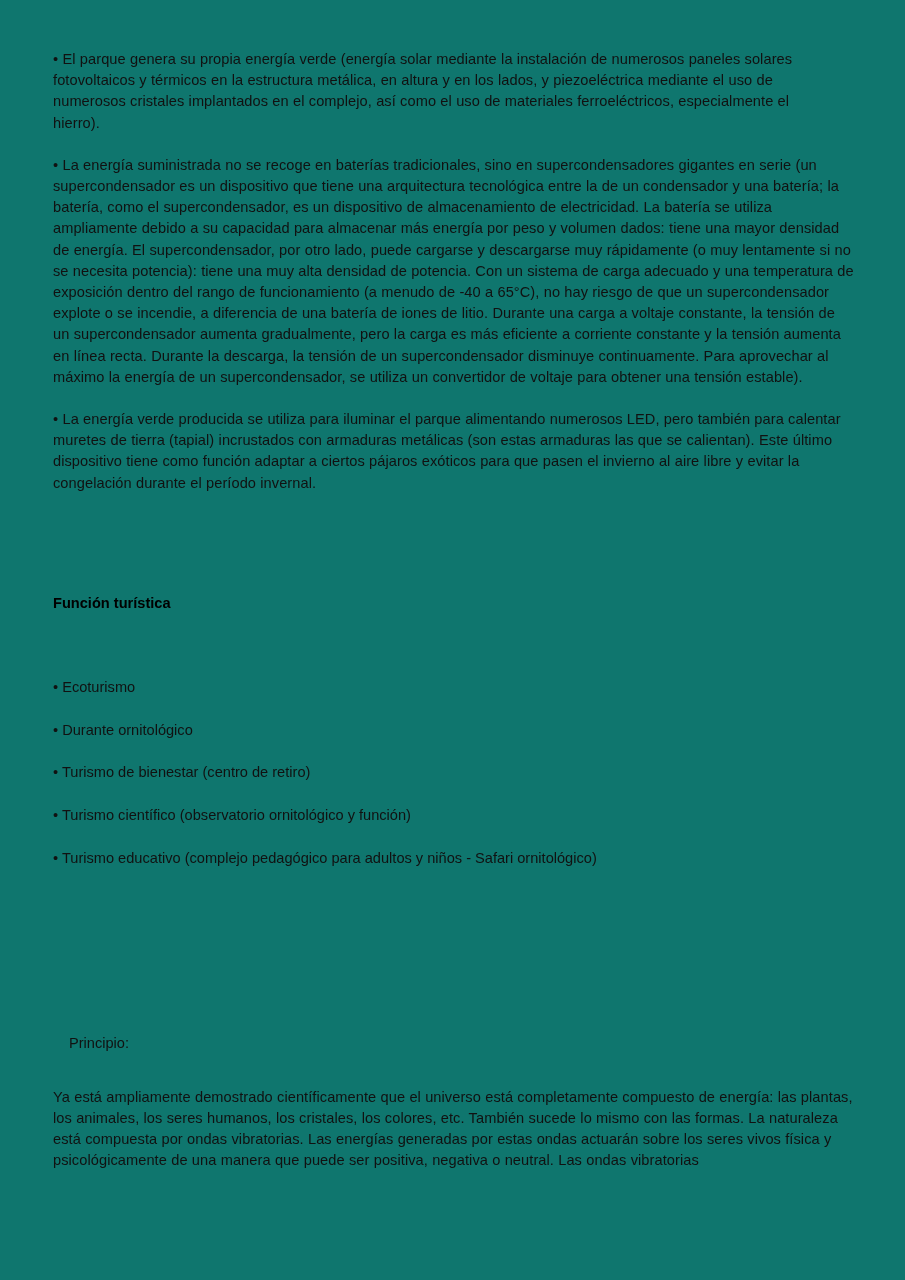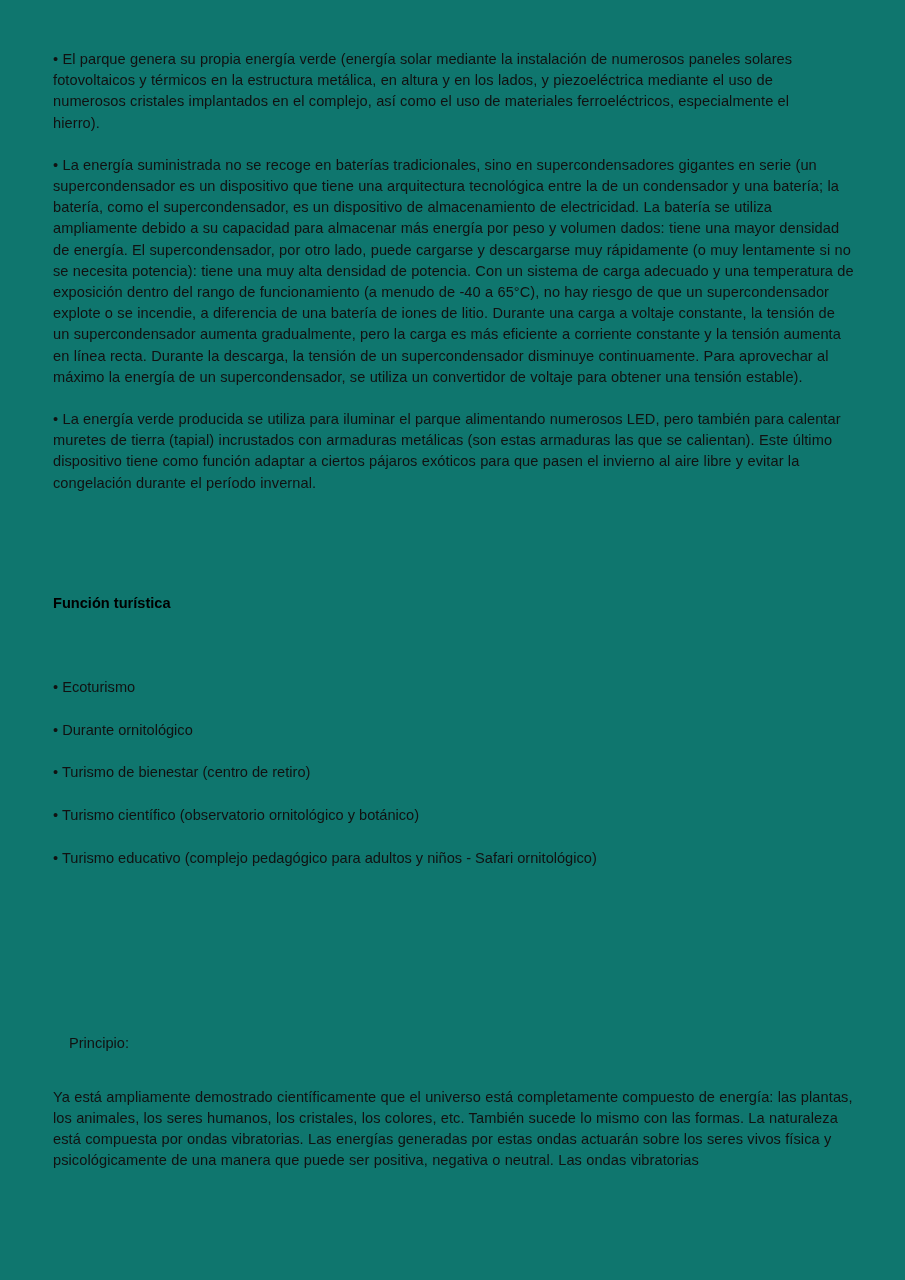--- a/index.html
+++ b/index.html
@@ -96,21 +96,21 @@
     <div class="gap-heading-top"></div>
 
     <h2 class="heading">Función turística</h2>
 
     <div class="gap-heading-list"></div>
 
     <ul class="bullet-list">
       <li class="bullet-item">• Ecoturismo</li>
       <li class="bullet-item">• Durante ornitológico</li>
       <li class="bullet-item">• Turismo de bienestar (centro de retiro)</li>
-      <li class="bullet-item">• Turismo científico (observatorio ornitológico y botánico)</li>
+      <li class="bullet-item">• Turismo científico (observatorio ornitológico y función)</li>
       <li class="bullet-item">• Turismo educativo (complejo pedagógico para adultos y niños - Safari ornitológico)</li>
     </ul>
 
     <div class="gap-list-heading"></div>
 
 
     <div class="gap-heading-princ"></div>
 
     <p class="princ">Principio:</p>
 

